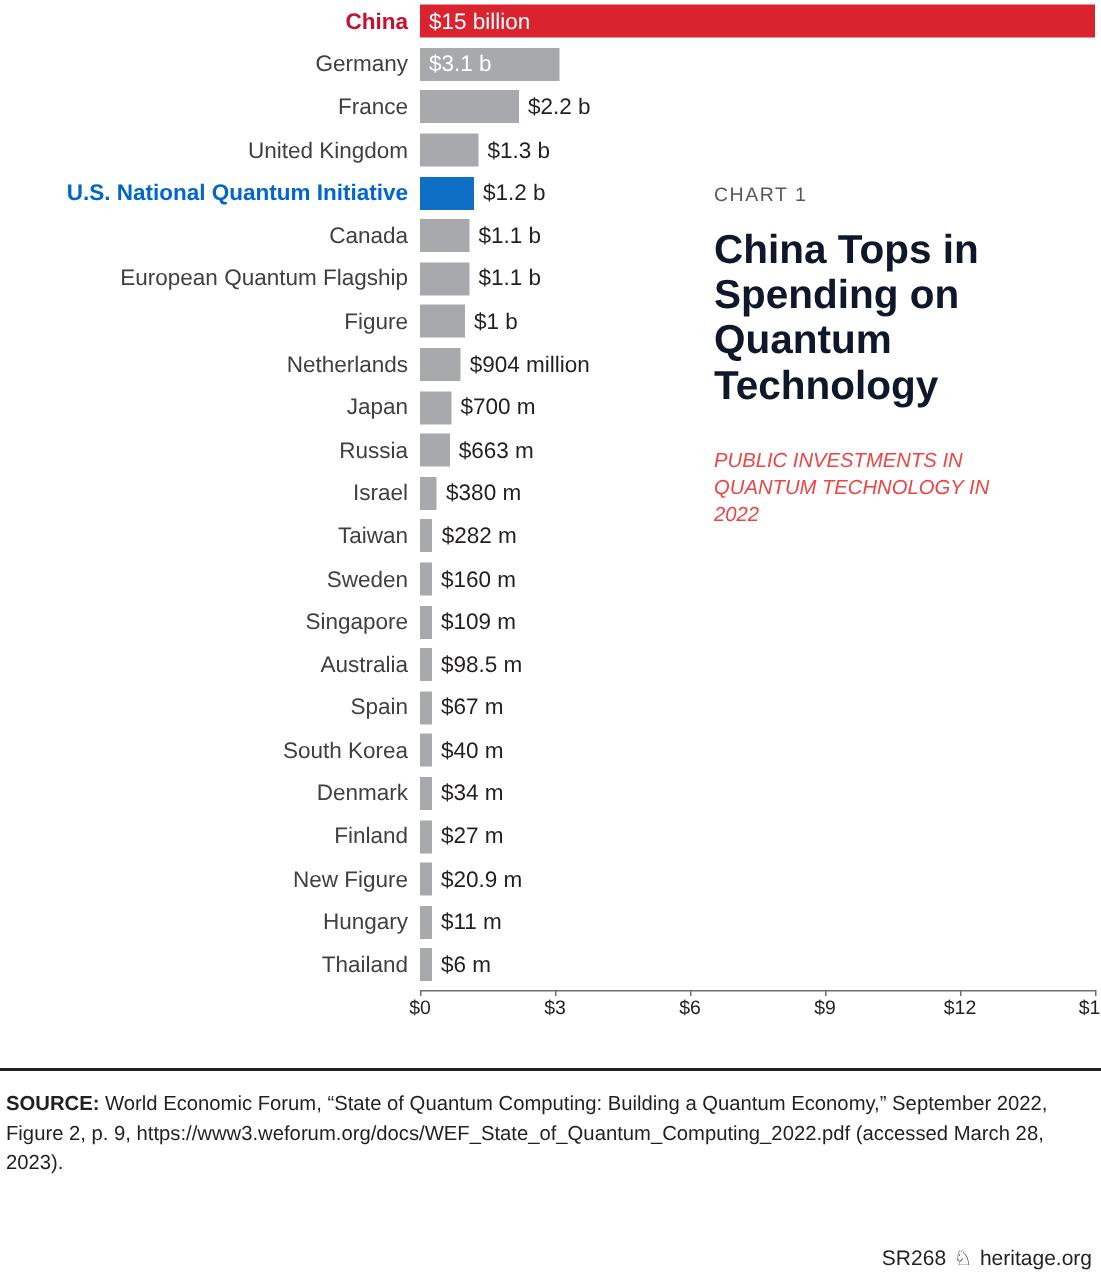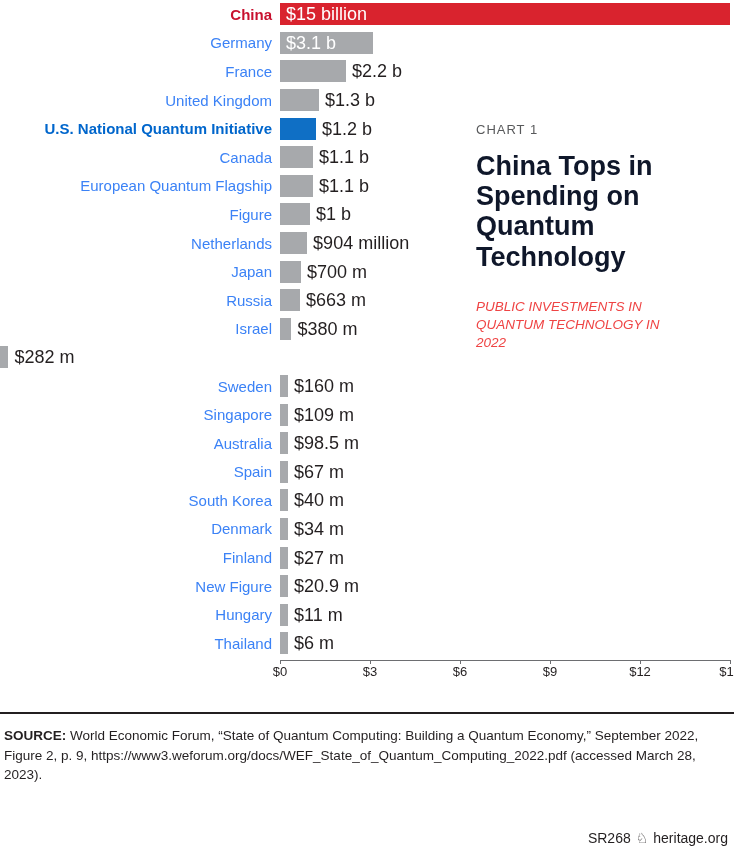--- a/index.html
+++ b/index.html
@@ -33,21 +33,21 @@
     height: 28.6px;
     display: flex;
     align-items: center;
   }
   .row-label {
     width: 280px;
     text-align: right;
     padding-right: 8px;
     font-size: 15px;
     line-height: 1;
-    color: #3b82f6;
+    color: #404040;
     white-space: nowrap;
     box-sizing: border-box;
   }
   .row.highlight-red .row-label {
     color: #c8102e;
     font-weight: bold;
   }
   .row.highlight-blue .row-label {
     color: #0066cc;
     font-weight: bold;
@@ -58,21 +58,21 @@
     flex: 1;
     display: flex;
     align-items: center;
   }
   .bar {
     height: 22px;
     background: #a7a9ac;
     display: block;
   }
   .bar-value {
-    font-size: 18px;
+    font-size: 15px;
     line-height: 1;
     color: #231f20;
     white-space: nowrap;
     margin-left: 6px;
     text-align: center;
   }
   .bar-value.inside {
     position: absolute;
     left: 6px;
     color: #ffffff;
@@ -248,20 +248,21 @@
         </div>
       </div>
       <div class="row">
         <div class="row-label">Israel</div>
         <div class="bar-wrap">
           <div class="bar" style="width: 11.4px; background: rgb(167, 169, 172);"></div>
           <div class="bar-value">$380 m</div>
         </div>
       </div>
       <div class="row">
+        <div class="row-label">Taiwan</div>
         <div class="bar-wrap">
           <div class="bar" style="width: 8.46px; background: rgb(167, 169, 172);"></div>
           <div class="bar-value">$282 m</div>
         </div>
       </div>
       <div class="row">
         <div class="row-label">Sweden</div>
         <div class="bar-wrap">
           <div class="bar" style="width: 8px; background: rgb(167, 169, 172);"></div>
           <div class="bar-value">$160 m</div>

